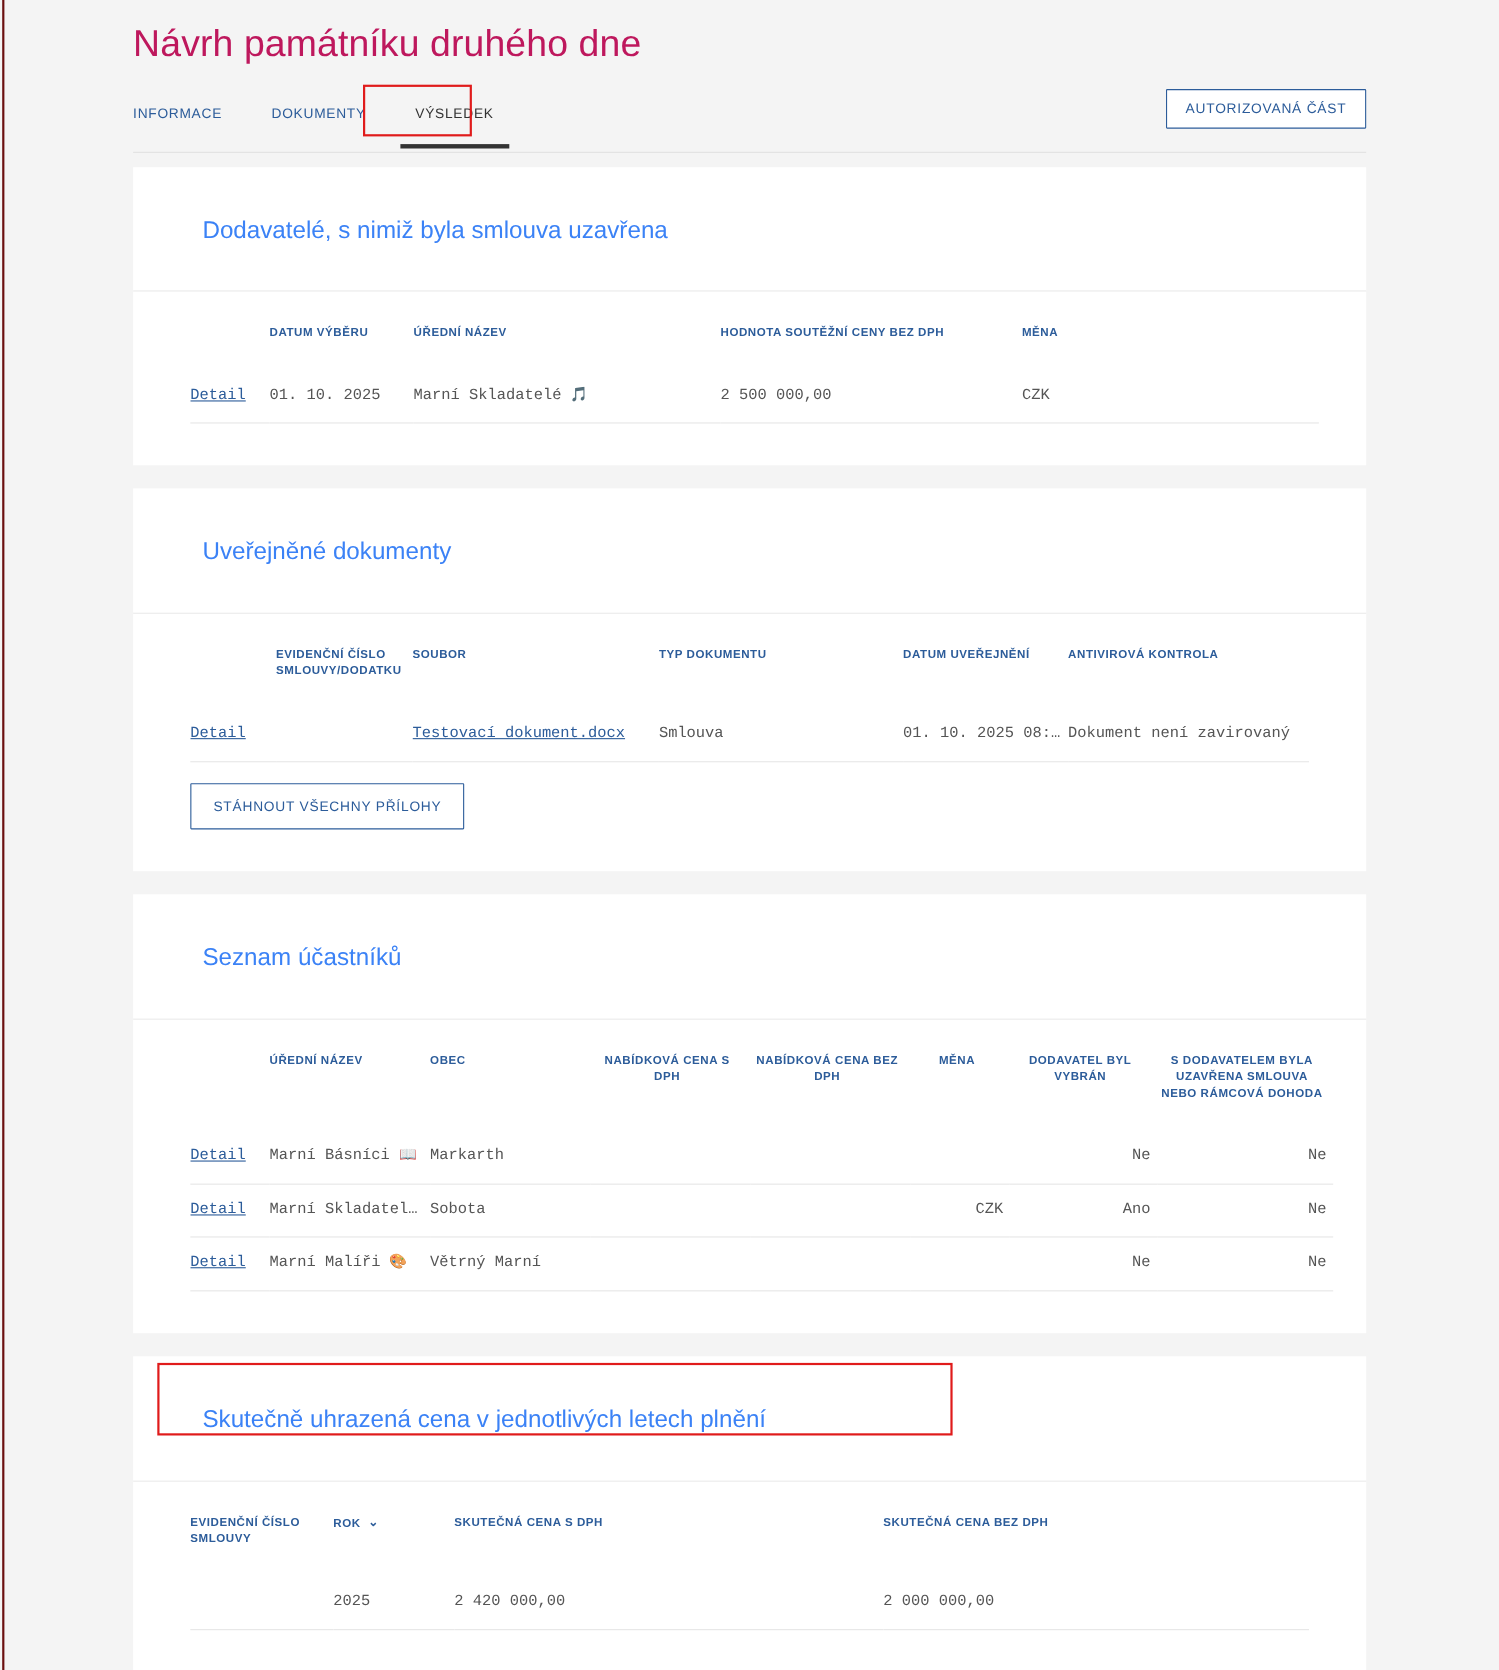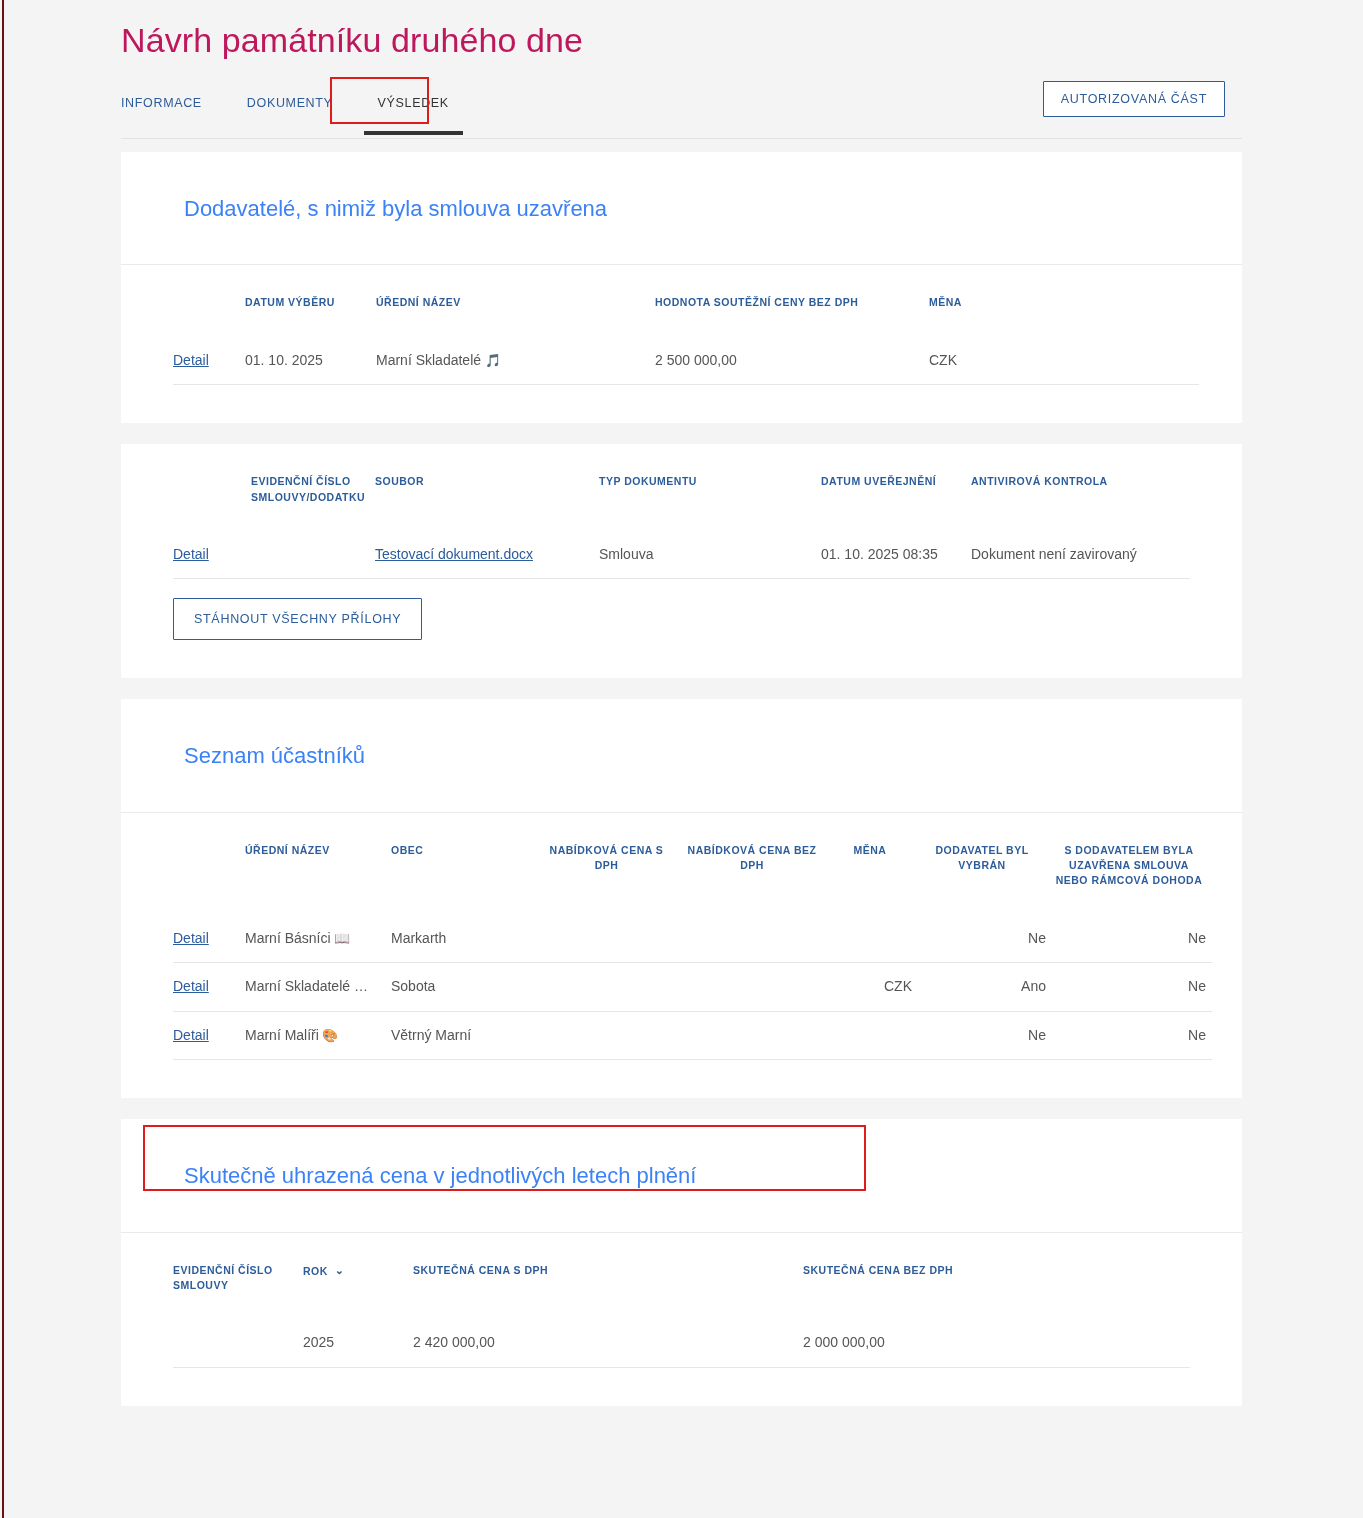--- a/index.html
+++ b/index.html
@@ -74,21 +74,21 @@
     position: absolute;
     left: 209px;
     top: -17px;
     width: 99px;
     height: 47px;
     border: 2px solid #e01b1b;
     pointer-events: none;
   }
   .auth-btn {
     position: absolute;
-    right: 17px;
+    right: 0;
     top: -13px;
     border: 1px solid #2c5c9a;
     background: #fff;
     color: #2c5c9a;
     font-size: 12.5px;
     letter-spacing: .7px;
     text-transform: uppercase;
     padding: 10px 17px;
     cursor: pointer;
     font-family: inherit;
@@ -146,20 +146,21 @@
   table.grid td {
     font-size: 14px;
     color: #555;
     padding: 14px 6px 14px 0;
     border-bottom: 1px solid #e6e6e6;
     vertical-align: middle;
     line-height: 1.4;
     white-space: nowrap;
     overflow: hidden;
     text-overflow: ellipsis;
+    font-family: Liberation Mono, monospace;
   }
   table.grid td.ctr { text-align: right; }
   a.detail-link, a.file-link {
     color: #2c5c9a;
     text-decoration: underline;
     font-size: 14px;
     cursor: pointer;
   }
   .sort-ico {
     display: inline-block;
@@ -235,20 +236,23 @@
             <td>2 500 000,00</td>
             <td>CZK</td>
             <td></td>
           </tr>
         </tbody>
       </table>
     </div>
   </section>
 
   <section class="card">
+    <div class="card-head">
+      <h2 class="card-title">Uveřejněné dokumenty</h2>
+    </div>
     <div class="card-body">
       <table class="grid">
         <colgroup>
           <col style="width:78px">
             <col style="width:124px">
             <col style="width:224px">
           <col style="width:222px">
             <col style="width:150px">
             <col>
         </colgroup>

